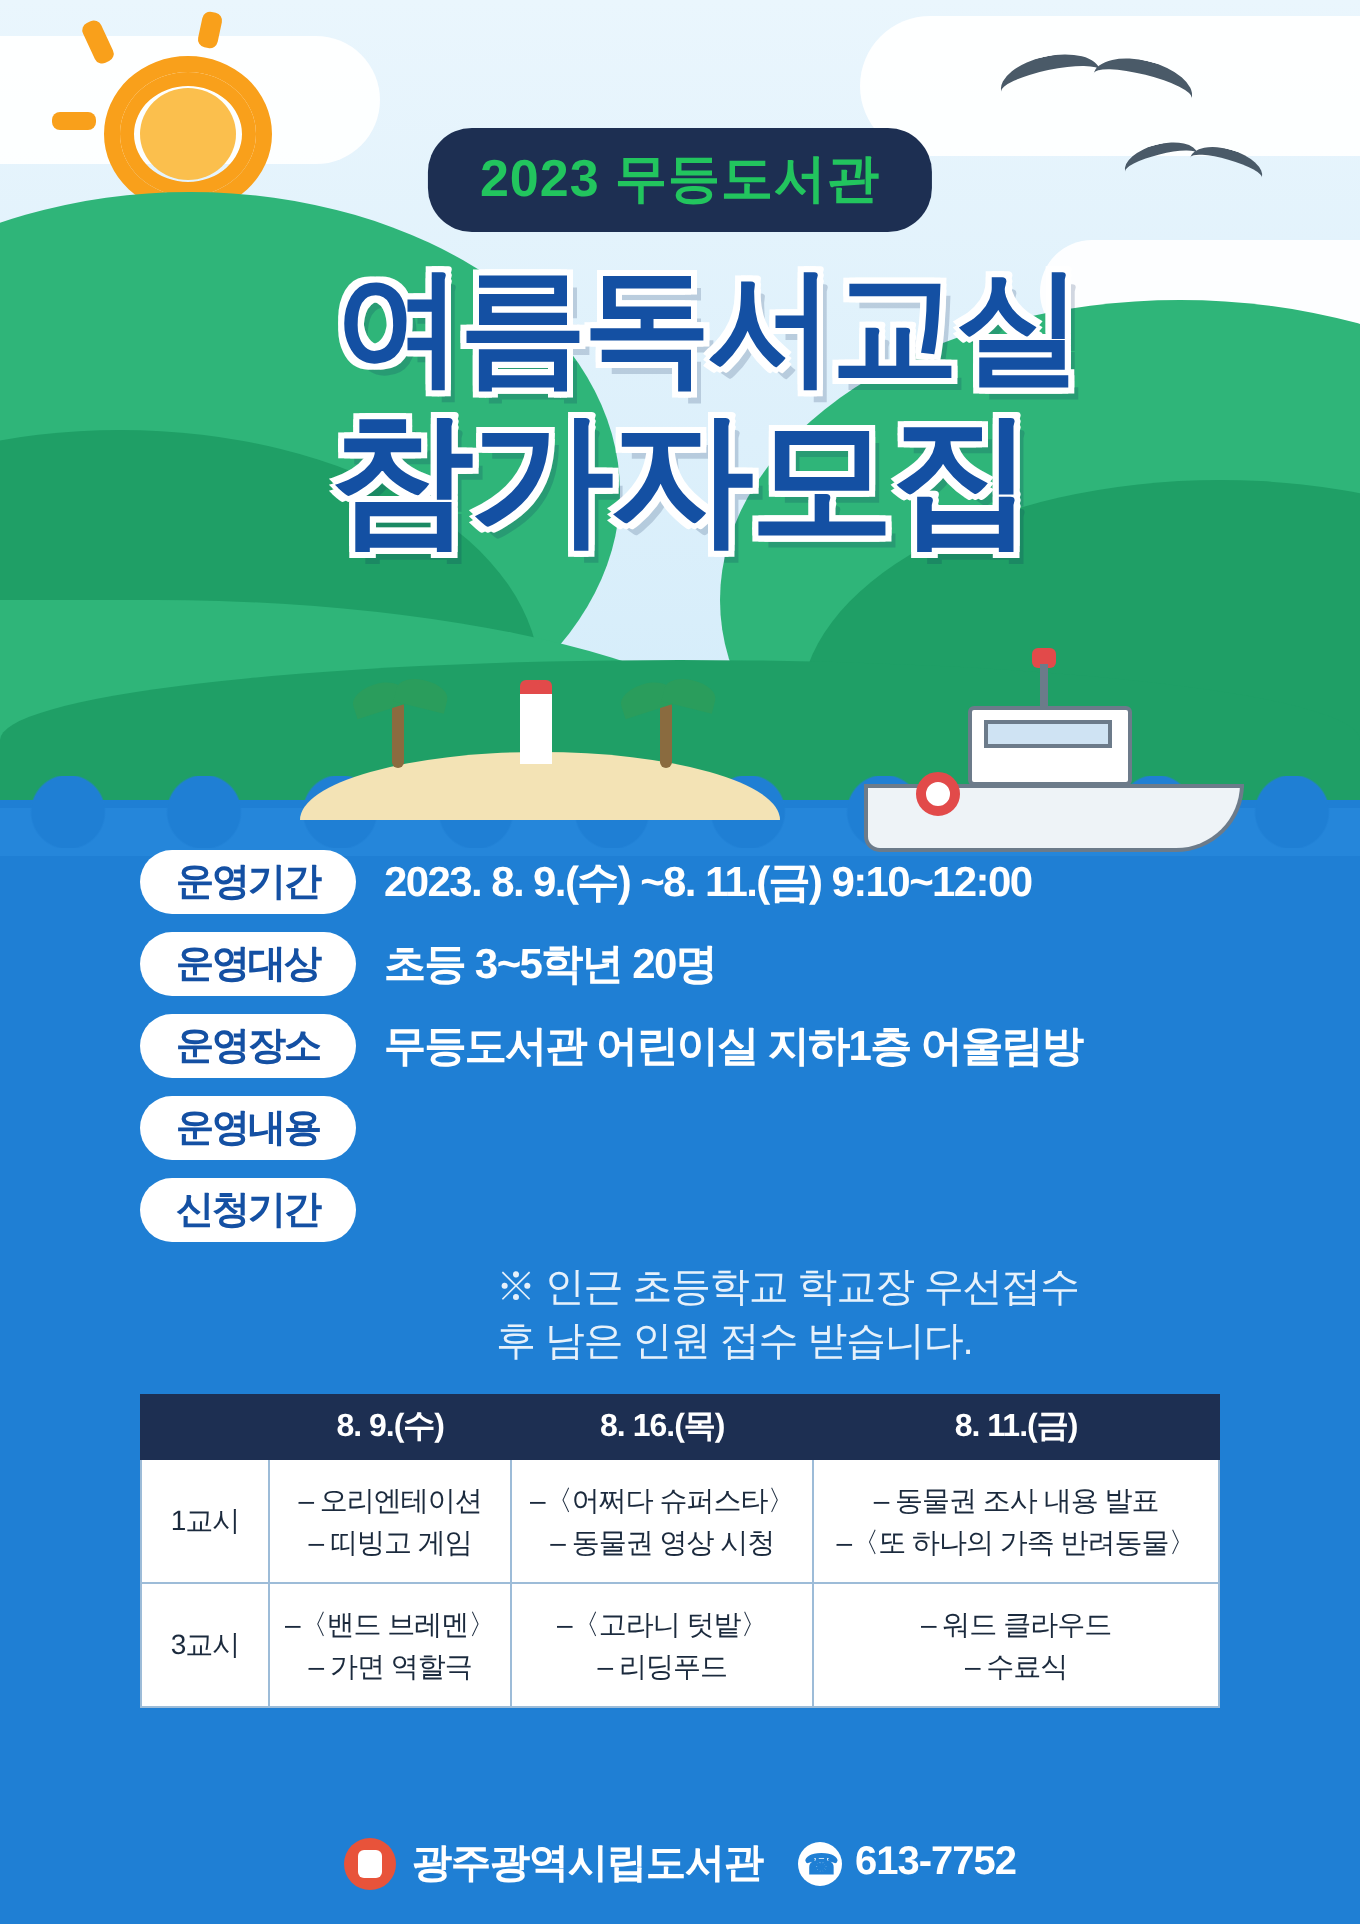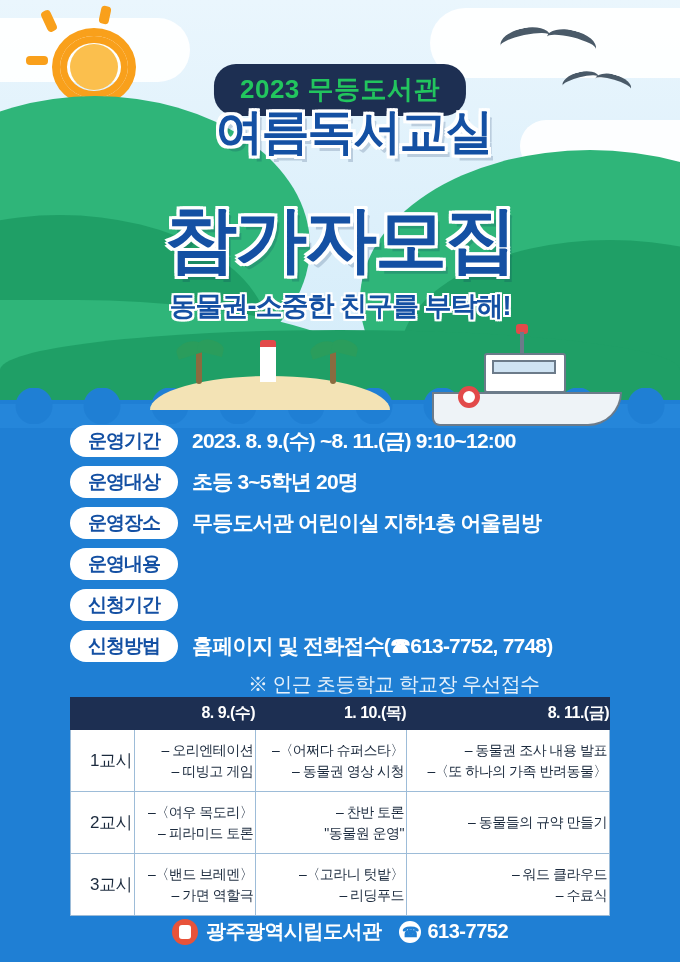--- a/index.html
+++ b/index.html
@@ -83,21 +83,21 @@
   }
   .title1, .title2 {
     position: absolute; left: 0; width: 680px; text-align: center;
     font-weight: bold; color: #1450a3;
     letter-spacing: -2px; z-index: 12;
     text-shadow:
       3px 0 0 #ffffff, -3px 0 0 #ffffff, 0 3px 0 #ffffff, 0 -3px 0 #ffffff,
       3px 3px 0 #ffffff, -3px 3px 0 #ffffff, 3px -3px 0 #ffffff, -3px -3px 0 #ffffff,
       5px 6px 0 rgba(10,40,90,.18);
   }
-  .title1 { top: 100px; font-size: 48px; padding-left: 27px; }
+  .title1 { top: 120px; font-size: 64px; padding-left: 27px; }
   .title2 { top: 192px; font-size: 72px; }
   .subtitle {
     position: absolute; left: 0; top: 288px; width: 680px; text-align: center;
     font-size: 27px; font-weight: bold; color: #1450a3; z-index: 12;
     letter-spacing: -1px;
     text-shadow: 2px 0 0 #fff, -2px 0 0 #fff, 0 2px 0 #fff, 0 -2px 0 #fff,
                  2px 2px 0 #fff, -2px 2px 0 #fff, 2px -2px 0 #fff, -2px -2px 0 #fff;
   }
 
   
@@ -175,29 +175,29 @@
     font-size: 20px; letter-spacing: -.6px;
   }
 
   
   .tbl {
     position: absolute; left: 70px; top: 697px; width: 540px; z-index: 10;
     border-collapse: collapse; background: #ffffff;
     font-size: 14px; color: #1b2a3d;
   }
   .tbl th, .tbl td {
-    border: 1px solid #9dbcd8; text-align: right; vertical-align: middle;
+    border: 1px solid #9dbcd8; text-align: center; vertical-align: middle;
   }
   .tbl thead th {
     background: #1d2f52; color: #ffffff; font-size: 16px; font-weight: bold;
     height: 32px; border-color: #1d2f52; letter-spacing: -.5px;
   }
   .tbl thead th.corner { background: #1d2f52; }
   .tbl tbody td { height: 62px; padding: 4px 2px; line-height: 1.5; letter-spacing: -.5px; }
-  .tbl tbody td.period { width: 64px; font-size: 17px; background: #ffffff; }
+  .tbl tbody td.period { width: 64px; font-size: 14px; background: #ffffff; }
   .cell-line { display: block; white-space: nowrap; }
 
   
   .footer {
     position: absolute; left: 0; top: 918px; width: 680px; z-index: 10;
     display: flex; align-items: center; justify-content: center; gap: 18px;
     color: #ffffff; font-weight: bold; font-size: 20px; letter-spacing: -.5px;
   }
   .logo-mark {
     width: 26px; height: 26px; border-radius: 50%;
@@ -244,21 +244,20 @@
   <div class="hill h1"></div>
   <div class="hill h2"></div>
   <div class="hill h3"></div>
   <div class="hill h4"></div>
   <div class="hill-band2"></div>
   <div class="hill-band"></div>
 
   <div class="badge">2023 무등도서관</div>
   <div class="title1">여름독서교실</div>
   <div class="title2">참가자모집</div>
-  <div class="subtitle">동물권-소중한 친구를 부탁해!</div>
 
   <div class="sea"></div>
   <div class="sea-light"></div>
   <div class="wave-top"></div>
 
   <div class="island">
     <div class="sand"></div>
     <div class="palm" style="left:34px;">
       <div class="trunk" style="left:12px;bottom:0;"></div>
       <div class="leaf" style="left:-8px;bottom:28px;transform:rotate(-18deg);"></div>
@@ -299,68 +298,50 @@
     </div>
 
     <div class="info-row">
       <div class="pill">운영내용</div>
     </div>
 
     <div class="info-row">
       <div class="pill">신청기간</div>
     </div>
 
-    <div class="info-row">
-      <div class="pill">신청방법</div>
-      <div class="info-val">홈페이지 및 전화접수(☎613-7752, 7748)</div>
-    </div>
 
     <div class="note">※ 인근 초등학교 학교장 우선접수 후 남은 인원 접수 받습니다.</div>
   </div>
 
   <table class="tbl">
     <thead>
       <tr>
         <th class="corner"></th>
         <th>8. 9.(수)</th>
-        <th>1. 10.(목)</th>
+        <th>8. 16.(목)</th>
         <th>8. 11.(금)</th>
       </tr>
     </thead>
     <tbody>
       <tr>
         <td class="period">1교시</td>
         <td>
           <span class="cell-line">– 오리엔테이션</span>
           <span class="cell-line">– 띠빙고 게임</span>
         </td>
         <td>
           <span class="cell-line">–〈어쩌다 슈퍼스타〉</span>
           <span class="cell-line">– 동물권 영상 시청</span>
         </td>
         <td>
           <span class="cell-line">– 동물권 조사 내용 발표</span>
           <span class="cell-line">–〈또 하나의 가족 반려동물〉</span>
         </td>
       </tr>
       <tr>
-        <td class="period">2교시</td>
-        <td>
-          <span class="cell-line">–〈여우 목도리〉</span>
-          <span class="cell-line">– 피라미드 토론</span>
-        </td>
-        <td>
-          <span class="cell-line">– 찬반 토론</span>
-          <span class="cell-line">"동물원 운영"</span>
-        </td>
-        <td>
-          <span class="cell-line">– 동물들의 규약 만들기</span>
-        </td>
-      </tr>
-      <tr>
         <td class="period">3교시</td>
         <td>
           <span class="cell-line">–〈밴드 브레멘〉</span>
           <span class="cell-line">– 가면 역할극</span>
         </td>
         <td>
           <span class="cell-line">–〈고라니 텃밭〉</span>
           <span class="cell-line">– 리딩푸드</span>
         </td>
         <td>

